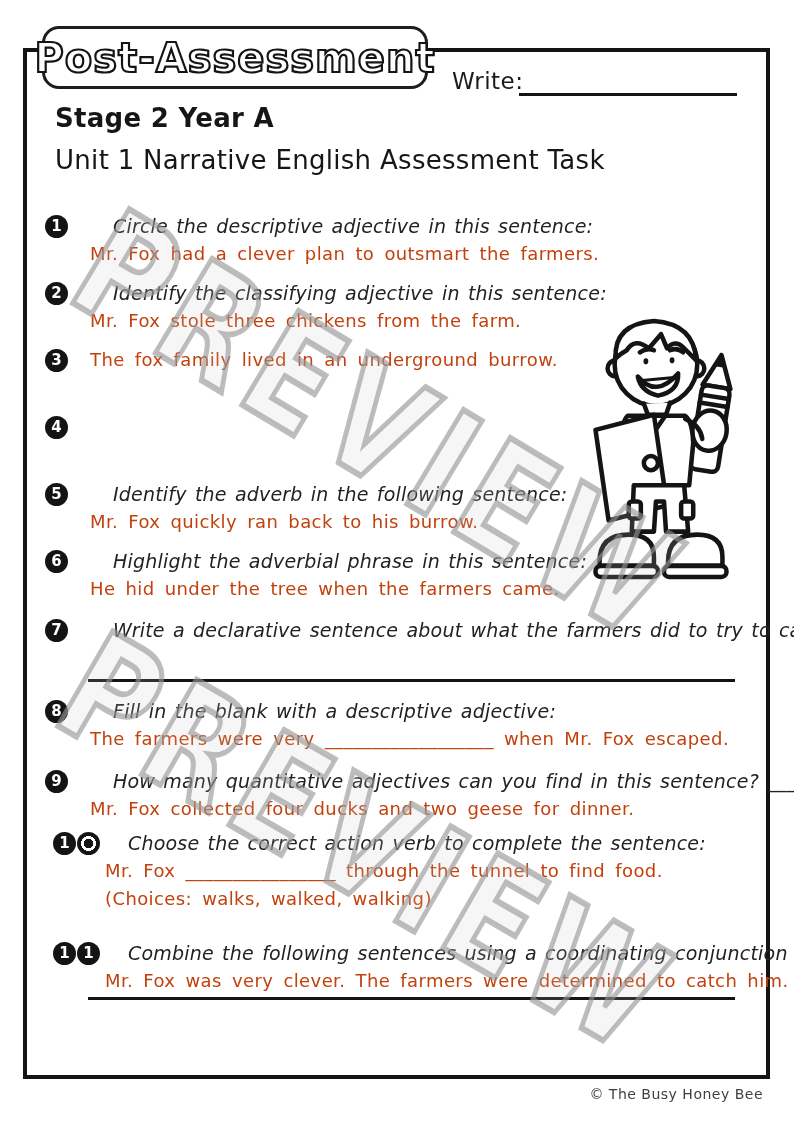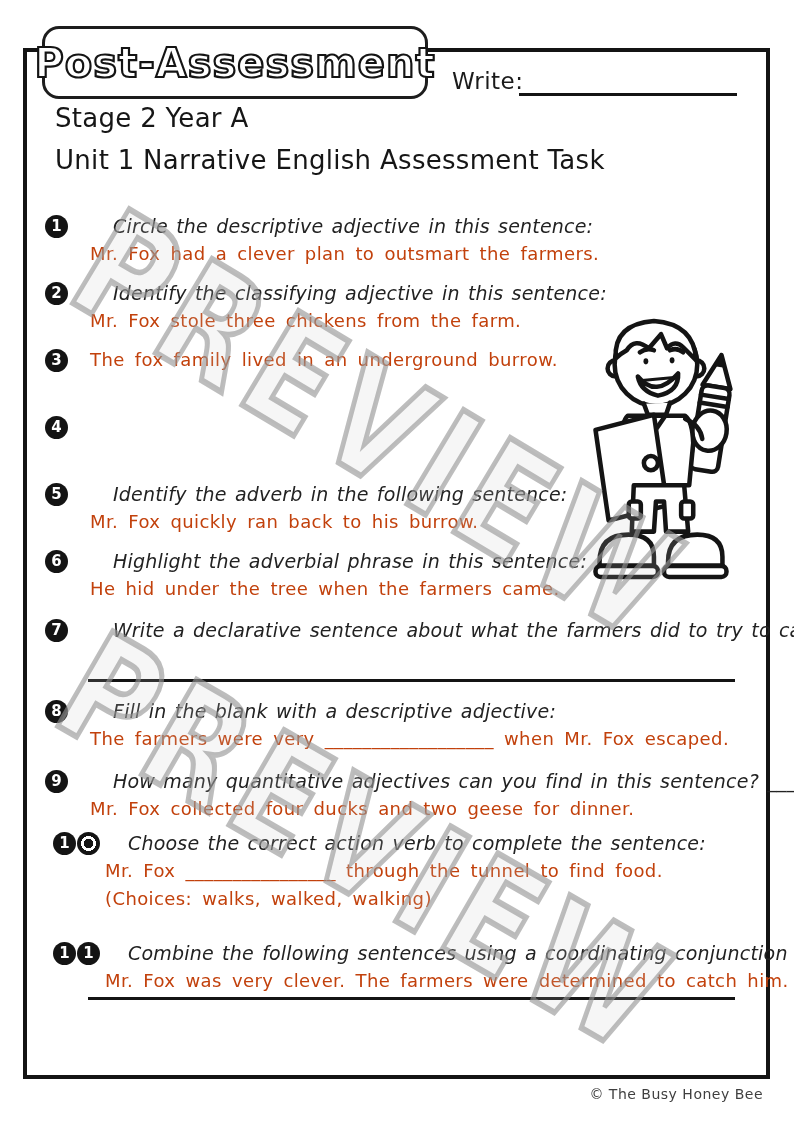--- a/index.html
+++ b/index.html
@@ -17,21 +17,21 @@
     position:absolute; left:23px; top:48px;
     width:747px; height:1031px;
     border:4px solid #141414;
     box-sizing:border-box;
     background:transparent;
   }
 
   
   .title-badge {
     position:absolute; left:42px; top:26px;
-    width:386px; height:73px;
+    width:386px; height:63px;
     background:#fff;
     border:3px solid #1d1d1d;
     border-radius:17px;
     box-sizing:border-box;
     display:flex; align-items:center; justify-content:center;
     z-index:5;
   }
   .bubble-text {
     font-size:40px;
     font-weight:800;
@@ -49,21 +49,21 @@
     color:#1b1b1b;
   }
   .name-line {
     position:absolute; left:519px; top:93px;
     width:218px; height:3px; background:#141414;
   }
 
   
   .heading1 {
     position:absolute; left:55px; top:103px;
-    font-size:26px; font-weight:normal; letter-spacing:.3px;
+    font-size:26px; font-weight:bold; letter-spacing:.3px;
   }
   .heading2 {
     position:absolute; left:55px; top:145px;
     font-size:26px; font-weight:normal; letter-spacing:.3px;
   }
 
   
   .q {
     position:absolute; left:45px; width:705px;
     display:flex; align-items:flex-start;

